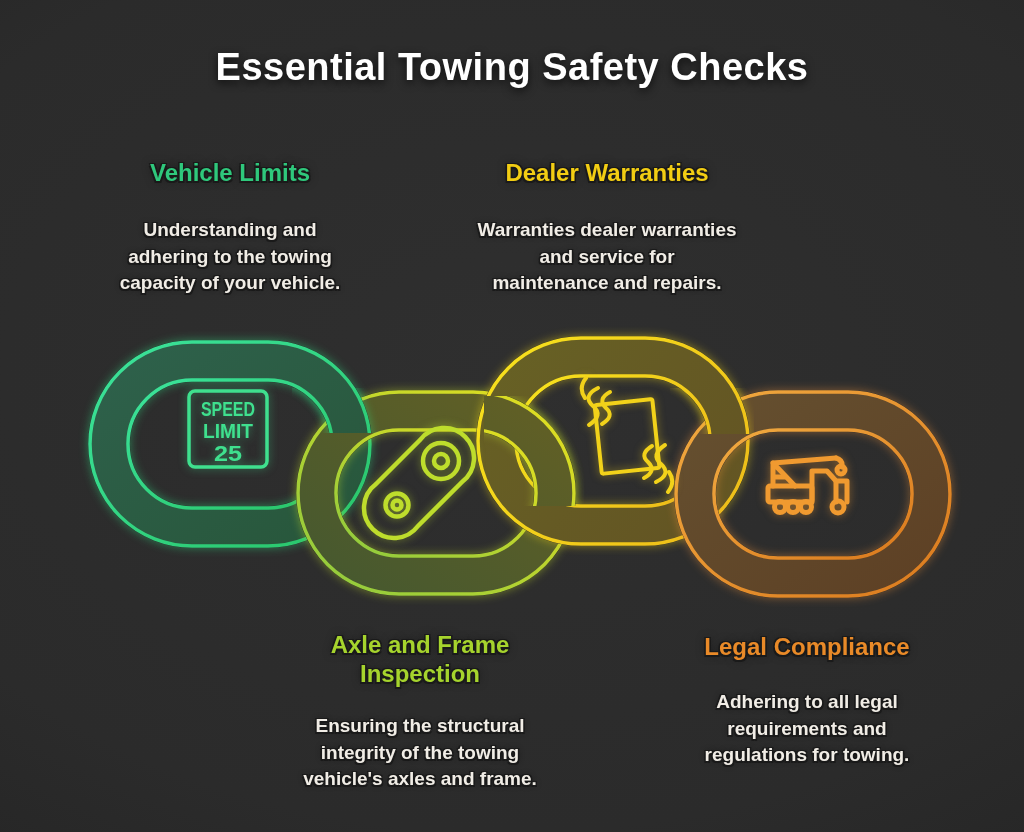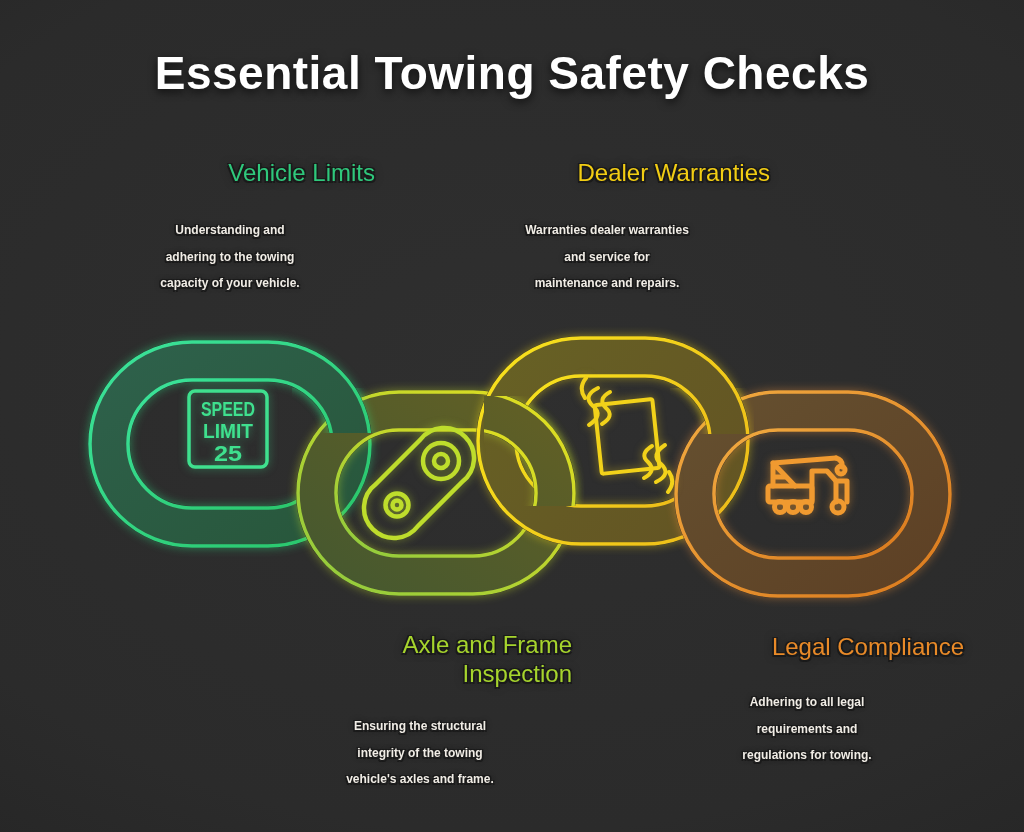--- a/index.html
+++ b/index.html
@@ -3,31 +3,30 @@
 <meta charset="utf-8">
 <style>
   html,body{margin:0;padding:0;background:#151515;}
   .canvas{
     position:relative;width:1024px;height:832px;overflow:hidden;
     background:radial-gradient(ellipse 120% 100% at 50% 45%, #2f2f2f 0%, #2b2b2b 55%, #232323 85%, #1c1c1c 100%);
     font-family:"Liberation Sans","DejaVu Sans",sans-serif;
   }
   .title{
     position:absolute;top:46px;left:0;width:100%;text-align:center;
-    font-size:46px;font-weight:bold;color:#ffffff;letter-spacing:.5px;
+    font-size:38px;font-weight:bold;color:#ffffff;letter-spacing:.5px;
     text-shadow:0 3px 8px rgba(0,0,0,.7);
   }
   .text-block{position:absolute;text-align:center;}
   .section-heading{
-    font-size:24px;font-weight:normal;line-height:29px;white-space:pre-line;
+    font-size:24px;font-weight:bold;line-height:29px;white-space:pre-line;
     text-shadow:-1.5px -1.5px 0 #1a1a1a,1.5px -1.5px 0 #1a1a1a,-1.5px 1.5px 0 #1a1a1a,1.5px 1.5px 0 #1a1a1a,0 0 8px rgba(0,0,0,.5);
-    text-align:right;
   }
   .section-body{
-    font-size:12px;font-weight:bold;line-height:26.5px;color:#f1ede6;white-space:pre-line;
+    font-size:19px;font-weight:bold;line-height:26.5px;color:#f1ede6;white-space:pre-line;
     text-shadow:-1.5px -1.5px 0 #1a1a1a,1.5px -1.5px 0 #1a1a1a,-1.5px 1.5px 0 #1a1a1a,1.5px 1.5px 0 #1a1a1a,0 0 6px rgba(0,0,0,.45);
   }
   .tb-vehicle{left:85px;top:158px;width:290px;}
   .tb-dealer{left:444px;top:158px;width:326px;}
   .tb-axle{left:268px;top:630px;width:304px;}
   .tb-legal{left:650px;top:632px;width:314px;}
   .tb-vehicle .section-body{margin-top:30px;}
   .tb-dealer .section-body{margin-top:30px;}
   .tb-axle .section-body{margin-top:25px;}
   .tb-legal .section-body{margin-top:28px;}

